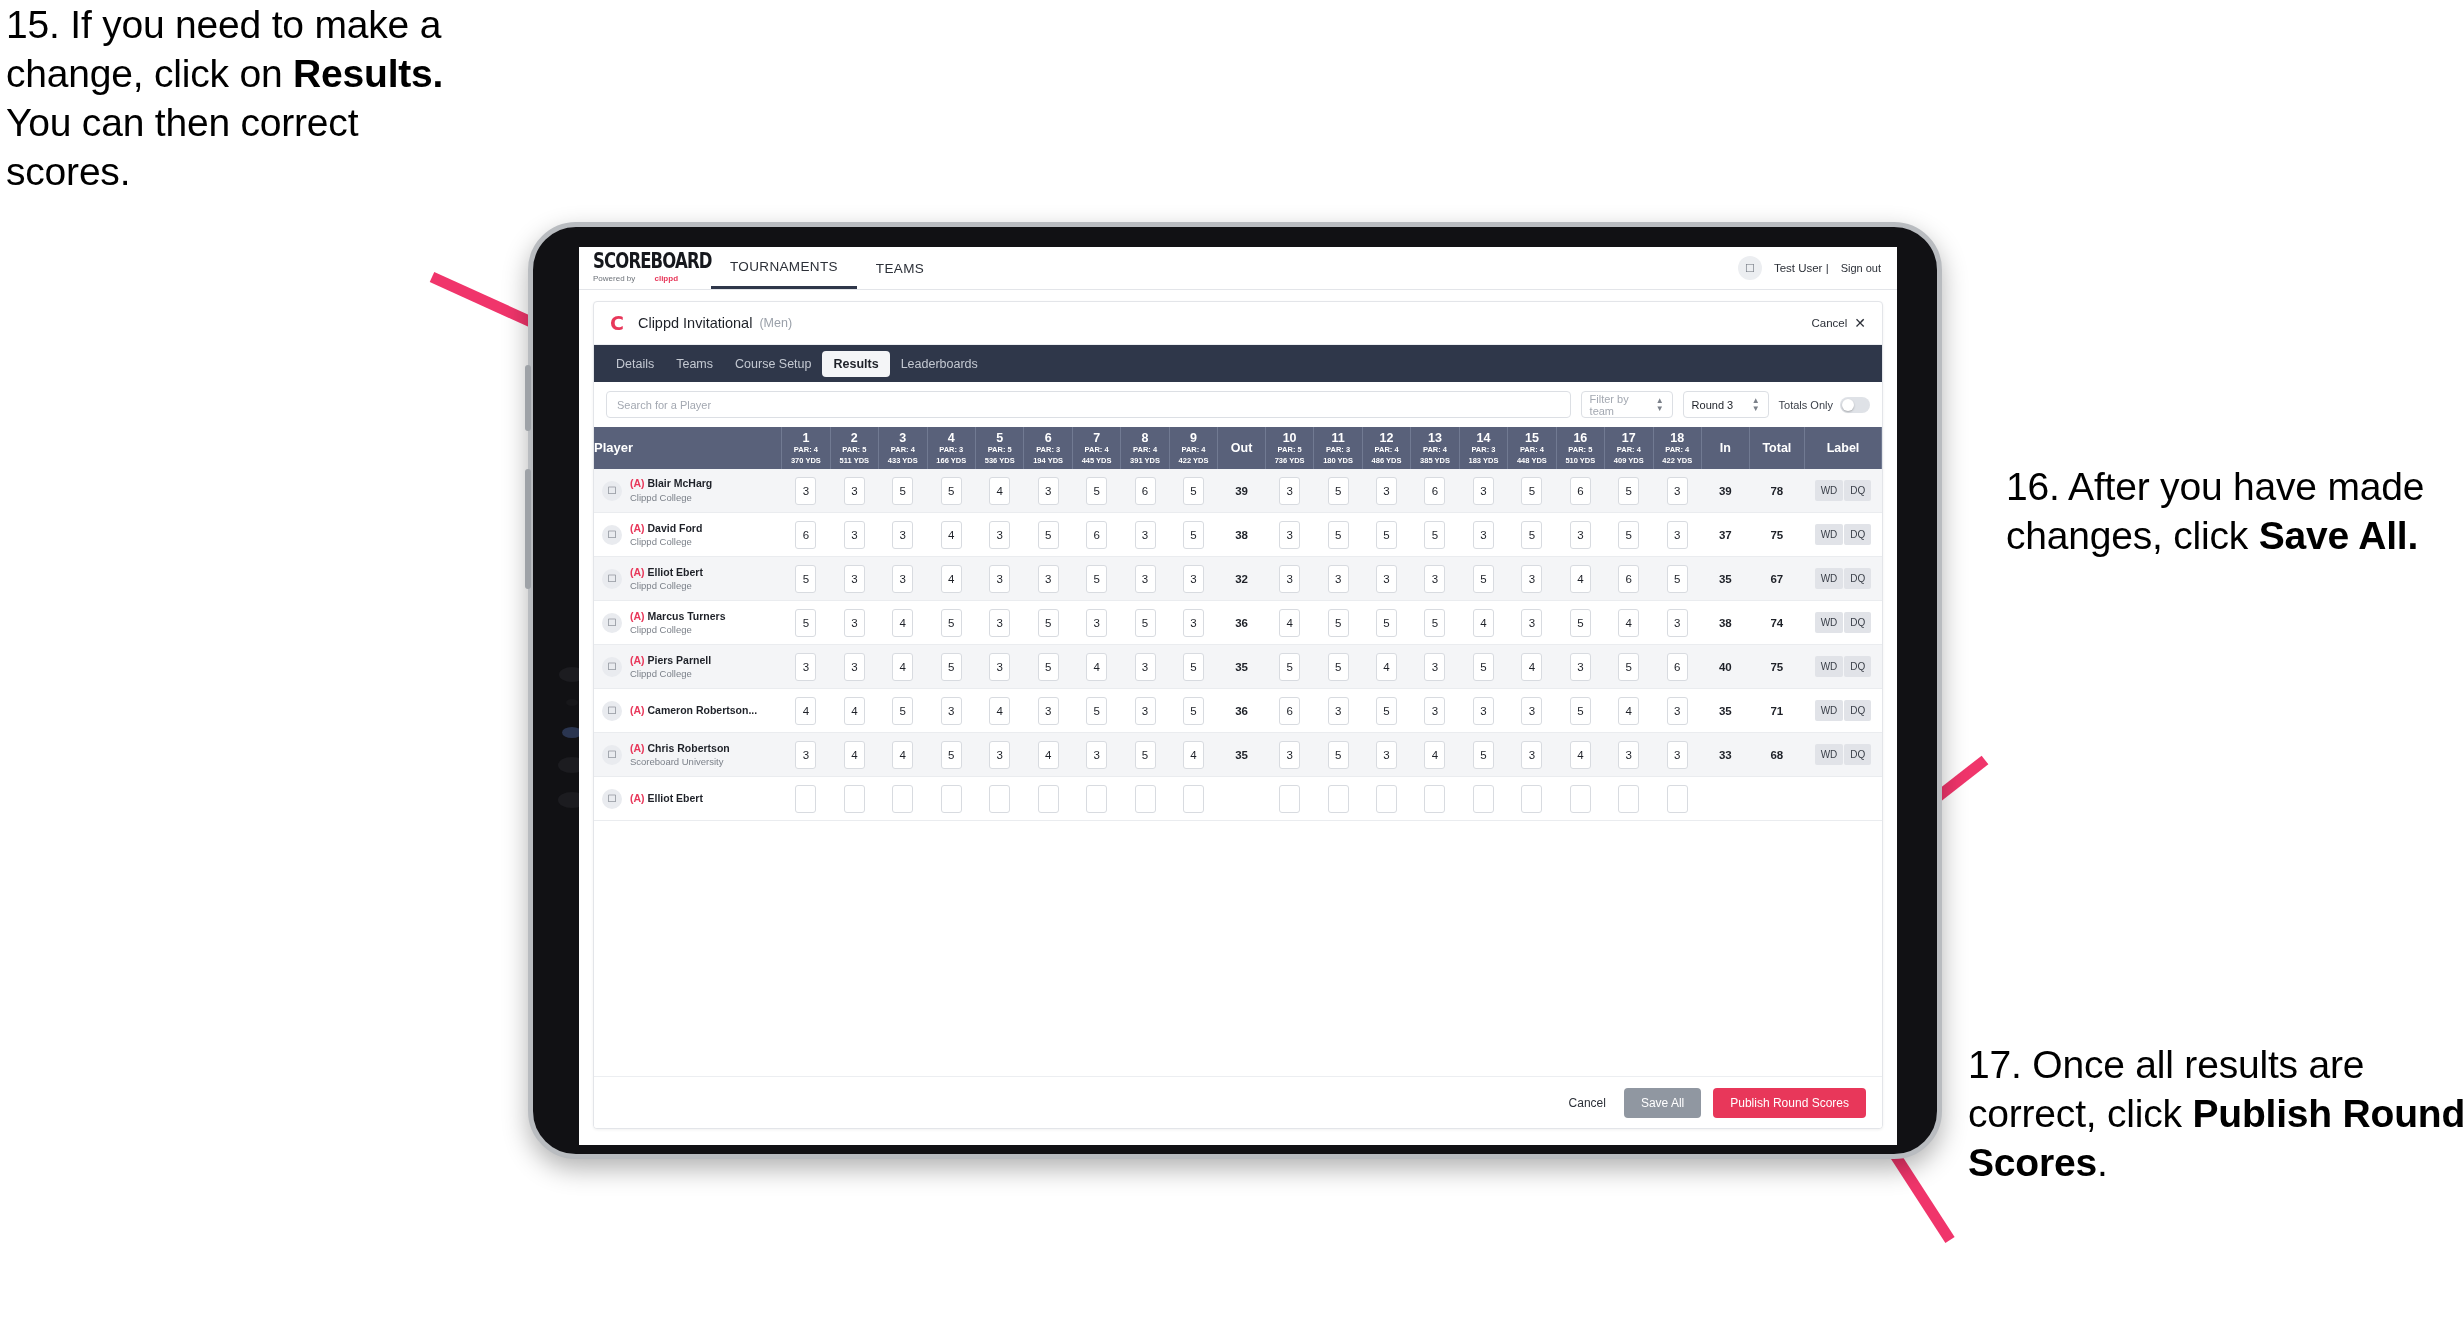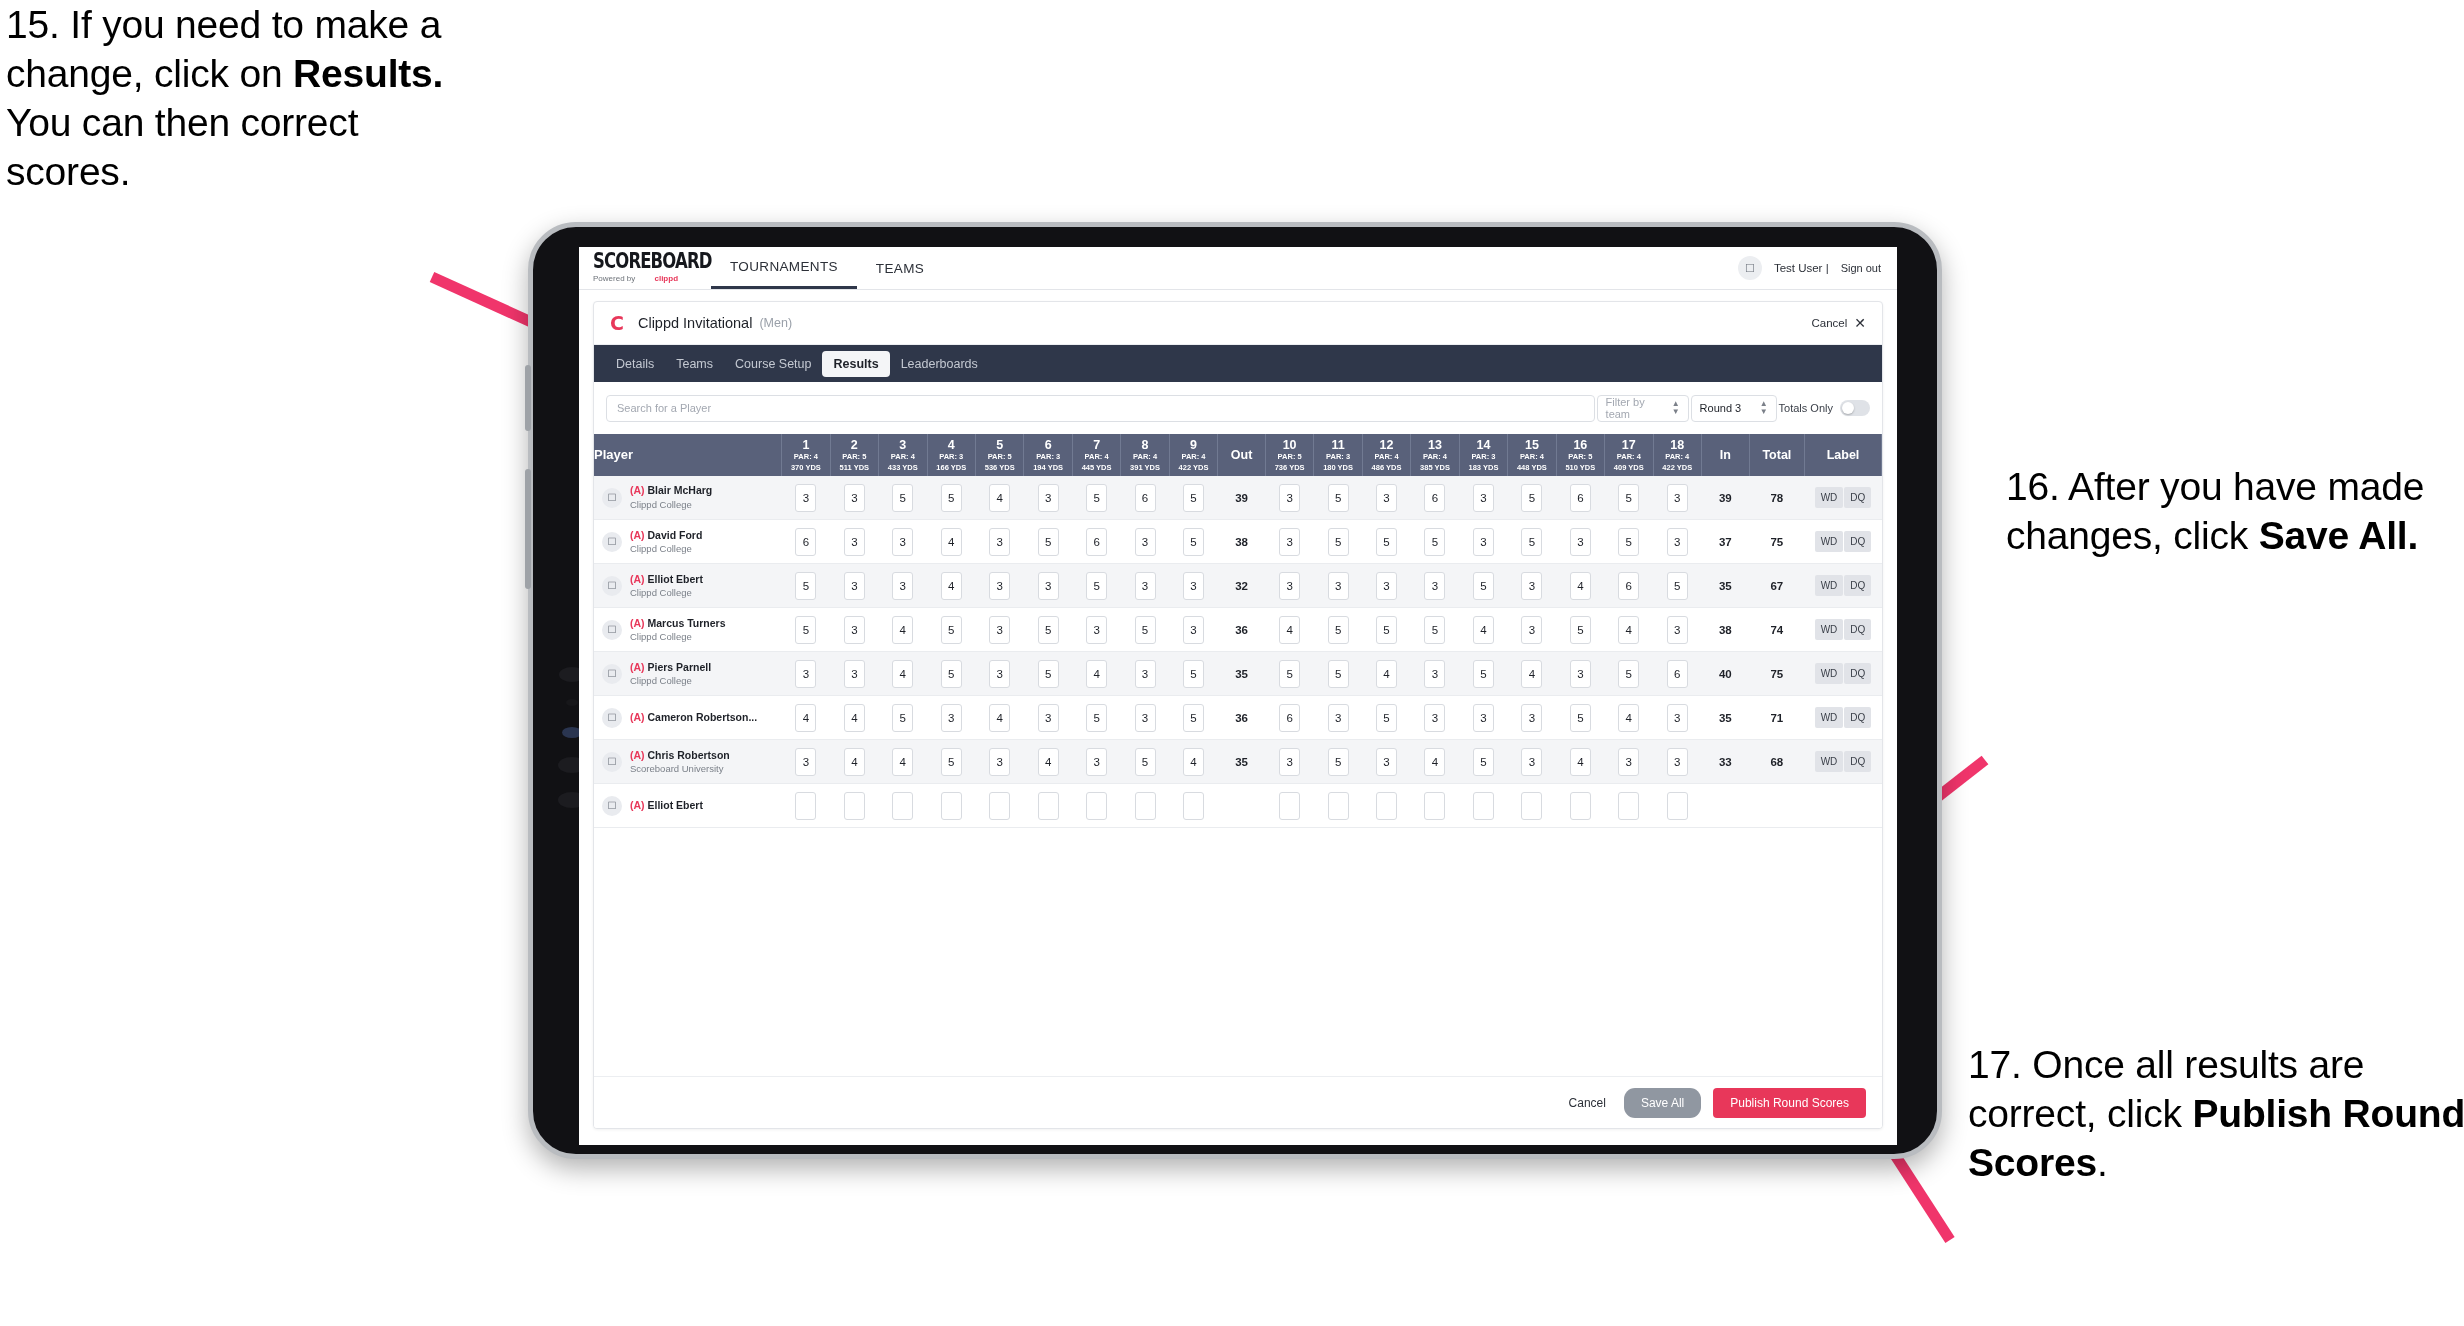--- a/index.html
+++ b/index.html
@@ -131,22 +131,22 @@
     display: flex; align-items: center; padding: 0 11px; gap: 0;
   }
   .tab {
     font-size: 12.5px; color: #c4c9d2; padding: 6px 11px;
     border-radius: 4px; cursor: pointer;
   }
   .tab.active { background: #f4f5f7; color: #1e2128; font-weight: 600; }
 
   
   #filters {
-    height: 52px; display: flex; align-items: center;
-    padding: 0 12px; gap: 2px; background: #fff;
+    height: 45px; display: flex; align-items: center;
+    padding: 0 12px; gap: 10px; background: #fff;
   }
   .search-box {
     flex: 1; height: 27px; border: 1px solid #dcdfe4; border-radius: 4px;
     display: flex; align-items: center; padding: 0 10px;
     font-size: 11px; color: #a3a8b1;
   }
   .sel {
     height: 27px; border: 1px solid #dcdfe4; border-radius: 4px;
     display: flex; align-items: center; justify-content: space-between;
     padding: 0 8px; font-size: 11px; gap: 10px; cursor: pointer;
@@ -217,21 +217,21 @@
   }
 
   
   #cardfoot {
     height: 52px; display: flex; align-items: center;
     justify-content: flex-end; gap: 12px; padding: 0 16px;
     border-top: 1px solid #eceef1; background: #fff;
   }
   .btn { border-radius: 4px; font-size: 12px; cursor: pointer; }
   .btn-text { color: #2c3038; padding: 7px 6px; }
-  .btn-grey { background: #9097a1; color: #fff; padding: 8px 17px; border-radius: 11px; }
+  .btn-grey { background: #9097a1; color: #fff; padding: 8px 17px; }
   .btn-pink { background: #e8375a; color: #fff; padding: 8px 17px; }
 </style>
 </head>
 <body>
 
 <div id="root">
 
   <div class="annot" id="annot-15">
     <span>15. If you need to make a change, click on </span><b>Results.</b><span> You can then correct scores.</span>
   </div>

